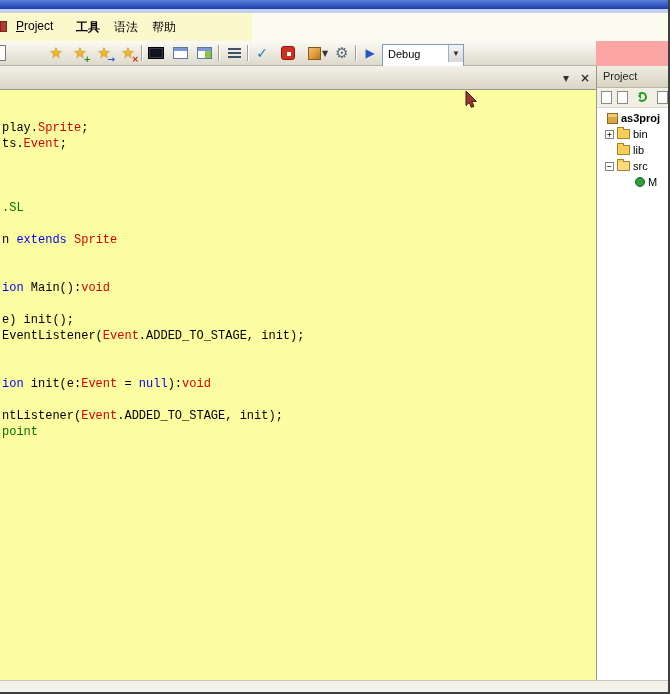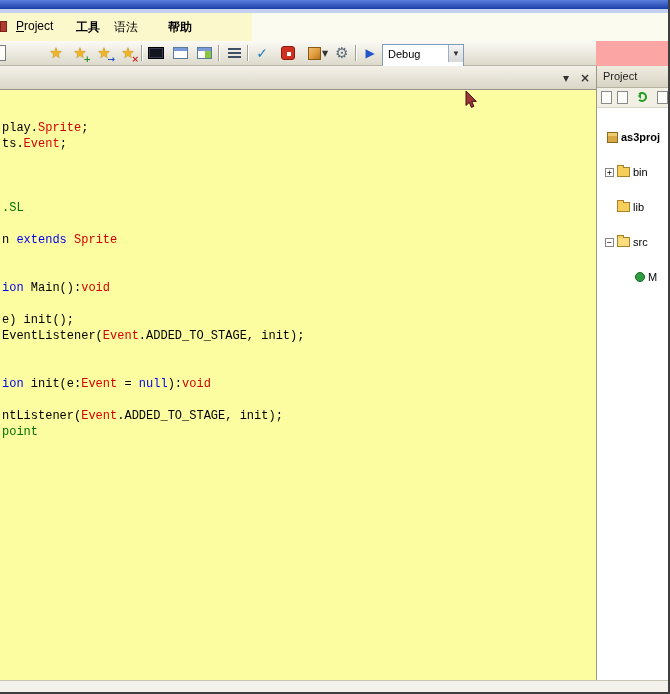--- a/index.html
+++ b/index.html
@@ -96,21 +96,21 @@
   .ppanel-toolbar { position:relative; height:20px; background:#f2f0e4;
     border-bottom:1px solid #d8d4c6; }
   .pdoc { position:absolute; top:3px; width:11px; height:13px; background:#fdfdf9;
     border:1px solid #8a8a8a; }
   .refreshico { position:absolute; top:4px; width:10px; height:10px;
     border:2px solid #1f9e1f; border-radius:50%; border-left-color:transparent; }
   .refreshico::after { content:""; position:absolute; left:-4px; top:-1px;
     border:3px solid transparent; border-right-color:#1f9e1f; }
 
   .tree { padding-top:2px; font-size:11px; color:#000; }
-  .tree-row { height:16px; display:flex; align-items:center; white-space:nowrap; overflow:hidden;margin-top:19px; }
+  .tree-row { height:16px; display:flex; align-items:center; white-space:nowrap; overflow:hidden; }
   .row-root { padding-left:10px; font-weight:bold; }
   .row-folder { padding-left:8px; }
   .row-file { padding-left:38px; }
   .expander { width:9px; height:9px; border:1px solid #848484; background:#ffffff;
     font-size:8px; line-height:7px; text-align:center; margin-right:3px; flex:0 0 auto;
     font-family:"DejaVu Sans Mono", monospace; }
   .exp-spacer { width:12px; flex:0 0 auto; }
   .cube-sm { width:11px; height:11px; border:1px solid #8a6820;
     background:linear-gradient(to bottom,#f0cc70 0 3px,#d8a845 3px); margin-right:3px; flex:0 0 auto; }
   .folder { width:13px; height:10px; background:#f6ce5a; border:1px solid #a9812a;
@@ -132,21 +132,21 @@
 
   <div class="titlebar"></div>
   <div class="titlebar-accent"></div>
 
   <div class="menubar">
     <div class="menu-hl"></div>
     <span class="menu-icon-frag"></span>
     <span class="menu-item accel-first" style="left:16px;">Project</span>
     <span class="menu-item" style="left:76px;font-weight:bold;">工具</span>
     <span class="menu-item" style="left:114px;">语法</span>
-    <span class="menu-item" style="left:168px;font-weight:bold;">帮助</span>
+    <span class="menu-item" style="left:152px;">帮助</span>
   </div>
 
   <div class="toolbar">
     <span class="partial-doc"></span>
 
     <span class="tico" style="left:46px;">
         <span class="star">★</span>
       </span>
     <span class="tico" style="left:70px;">
         <span class="star">★</span>

